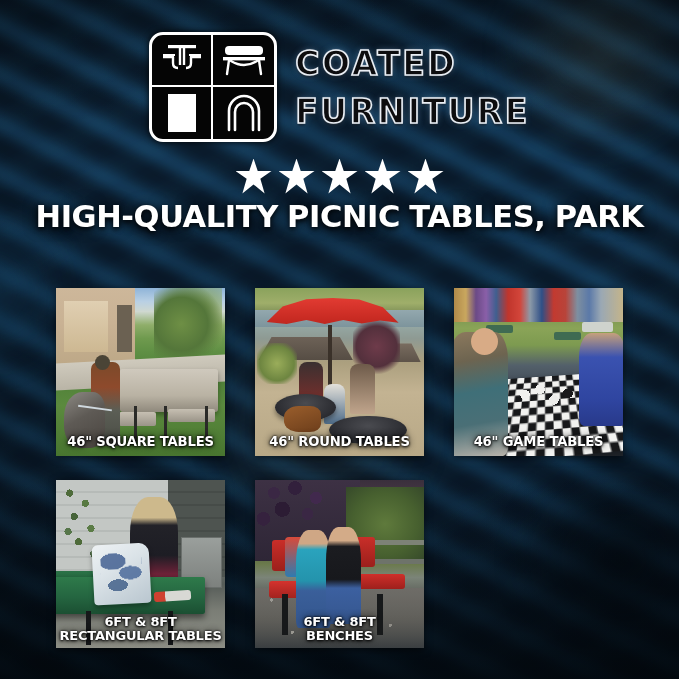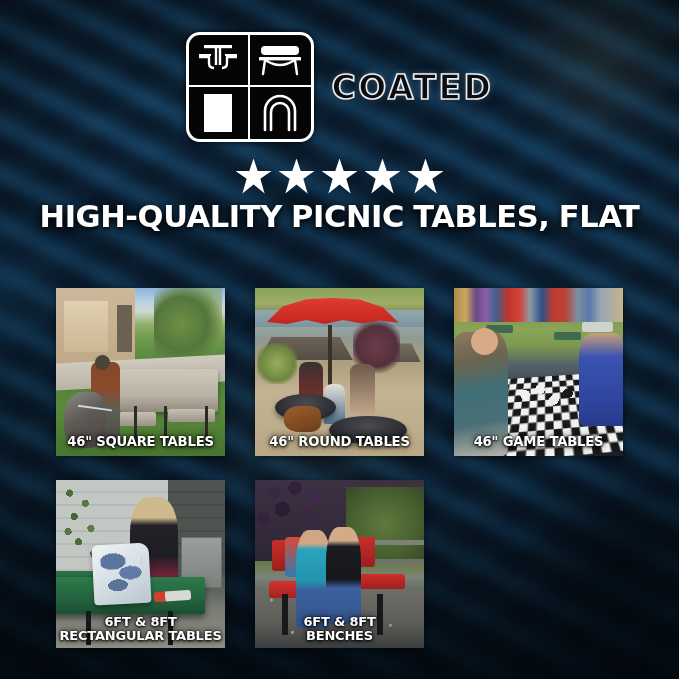--- a/index.html
+++ b/index.html
@@ -628,33 +628,34 @@
             <g fill="none" stroke="#ffffff" stroke-width="2.6" stroke-linecap="round">
               <path d="M6 38 L6 19 a15 15 0 0 1 30 0 L36 38"></path>
               <path d="M12 38 L12 20 a9 9 0 0 1 18 0 L30 38"></path>
             </g>
           </svg>
         </div>
       </div>
 
       <div class="logo-text">
         <span class="logo-line">COATED</span>
+        <span class="logo-line">FURNITURE</span>
       </div>
     </div>
 
     <div class="stars">
       <span class="star"></span>
       <span class="star"></span>
       <span class="star"></span>
       <span class="star"></span>
       <span class="star"></span>
     </div>
 
     <div class="headline">
-      <span class="hl-line">HIGH-QUALITY PICNIC TABLES, FLAT</span>
+      <span class="hl-line">HIGH-QUALITY PICNIC TABLES, PARK</span>
     </div>
 
     <div class="grid">
 
       <div class="tile">
         <div class="photo ph-square">
           <div class="bldg"></div>
             <div class="garage"></div>
             <div class="win"></div>
           <div class="tree"></div>

